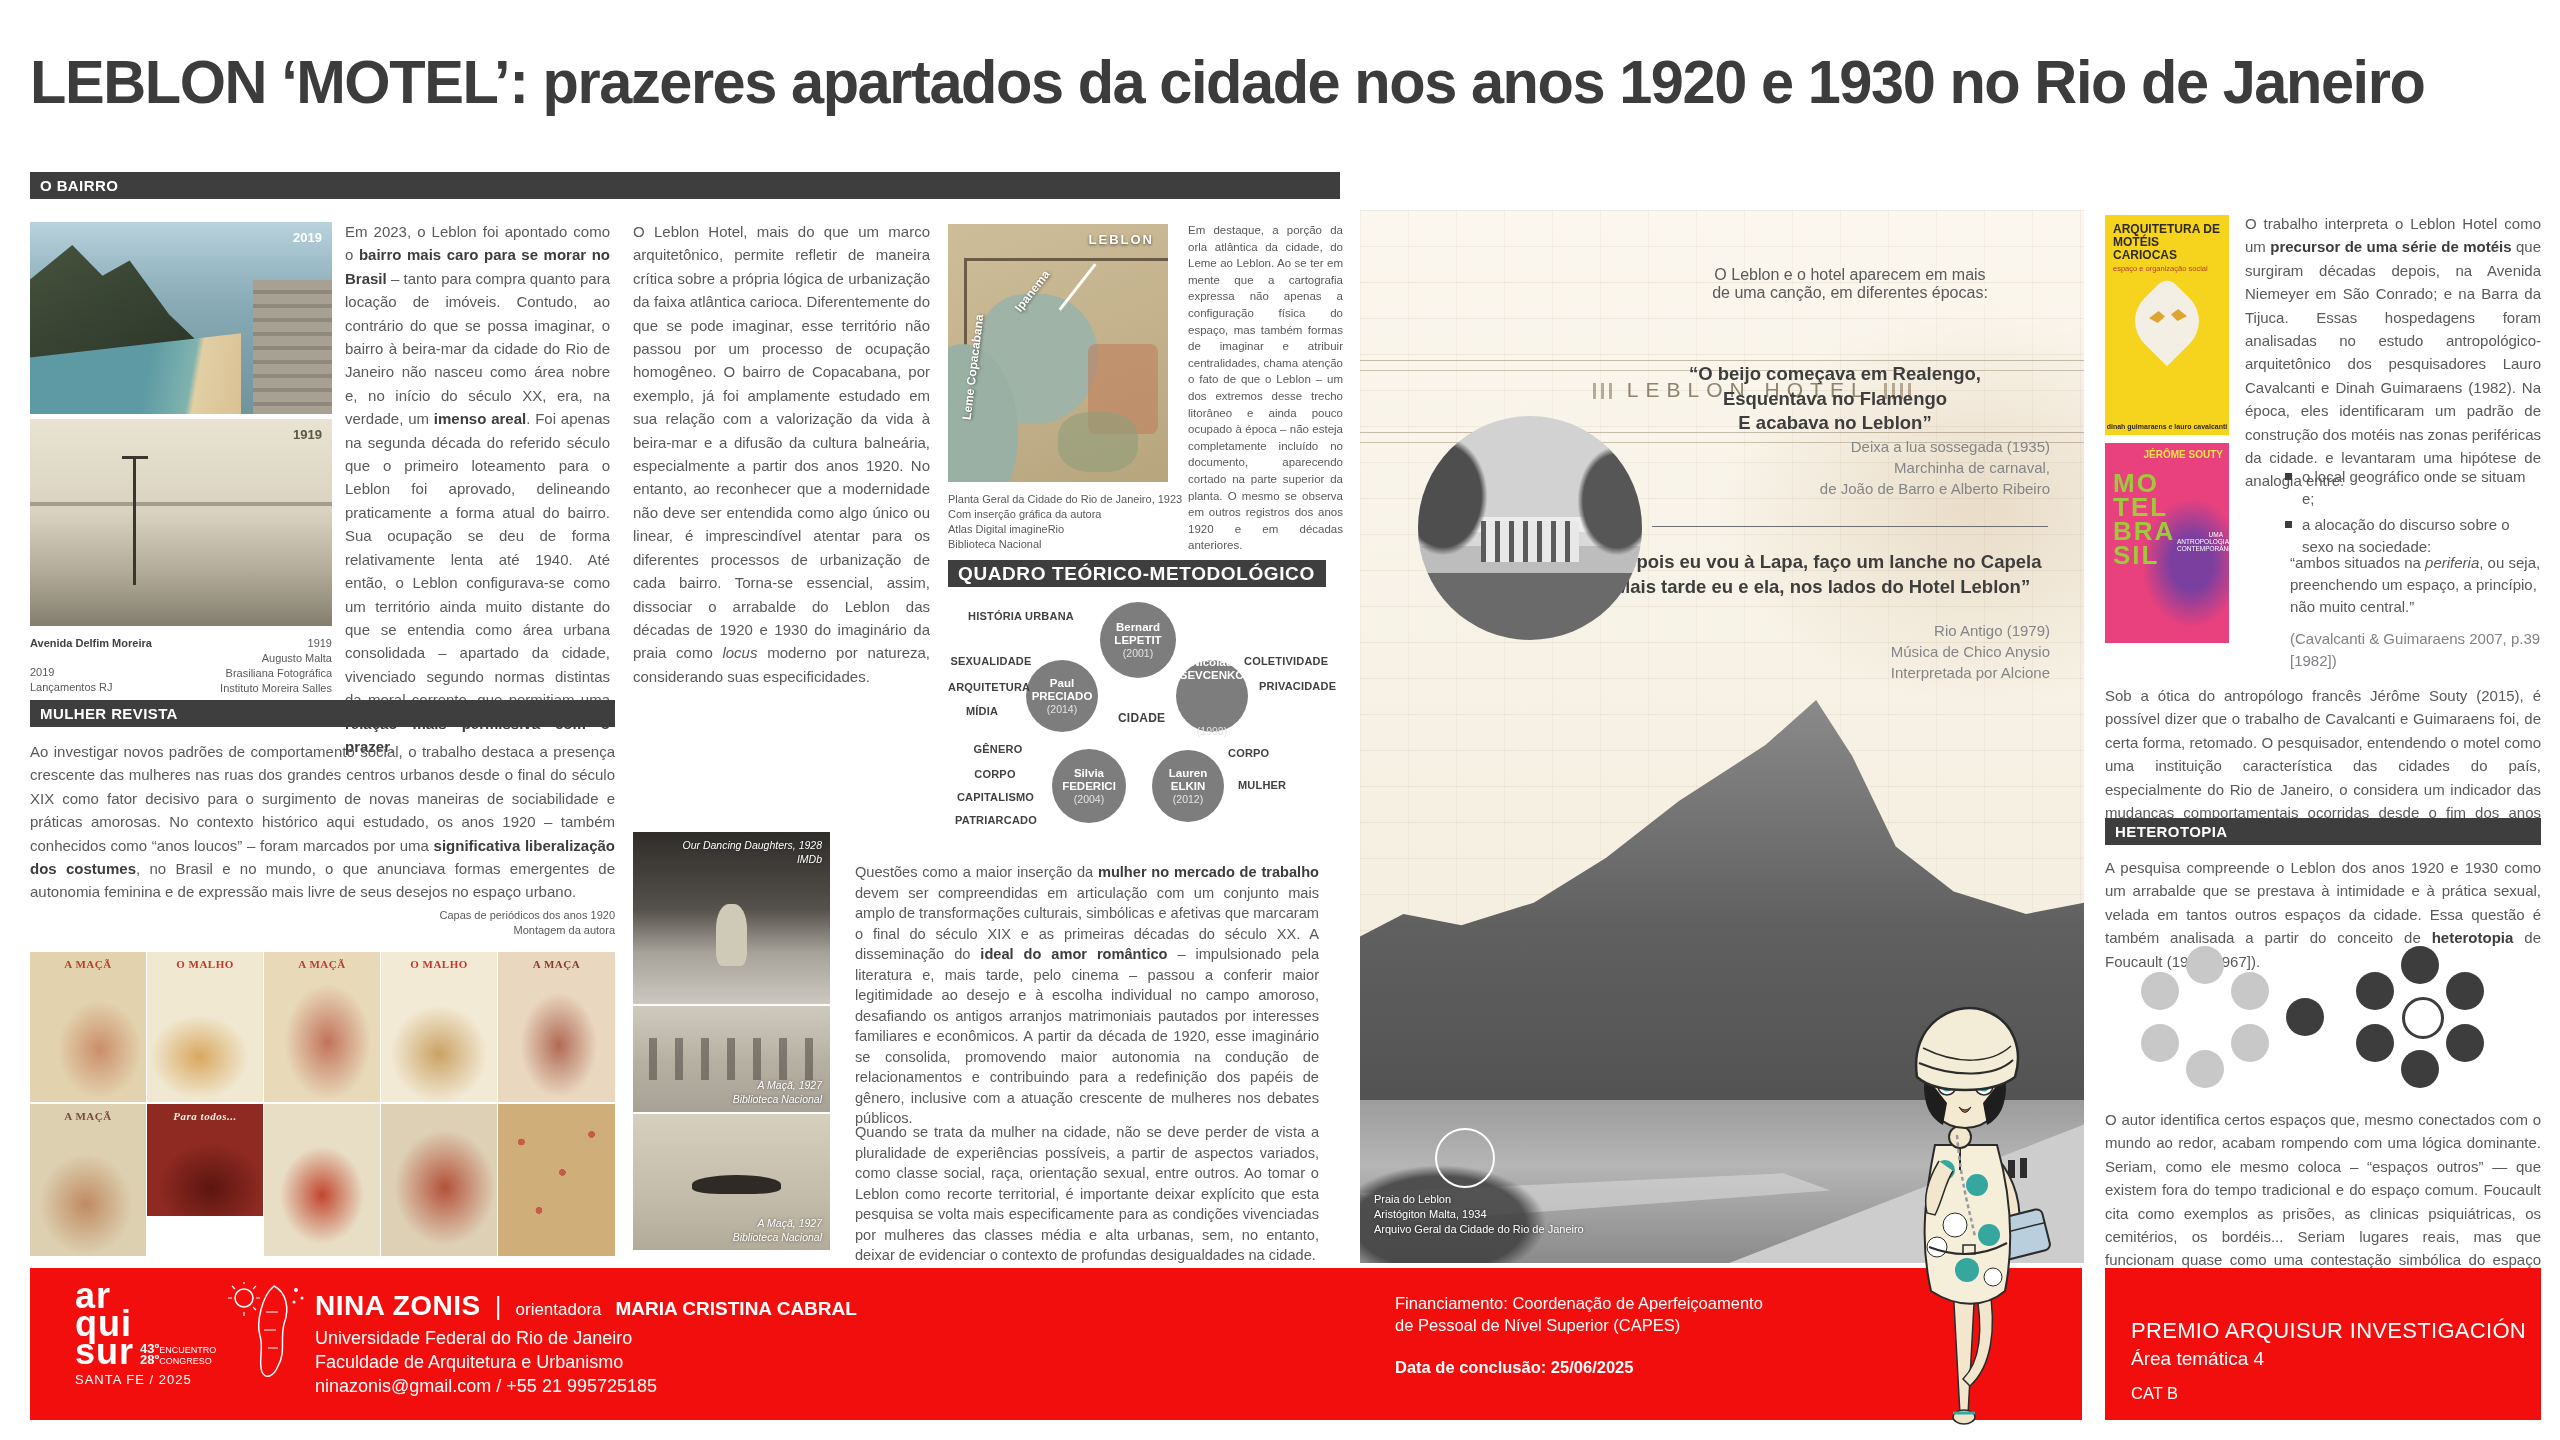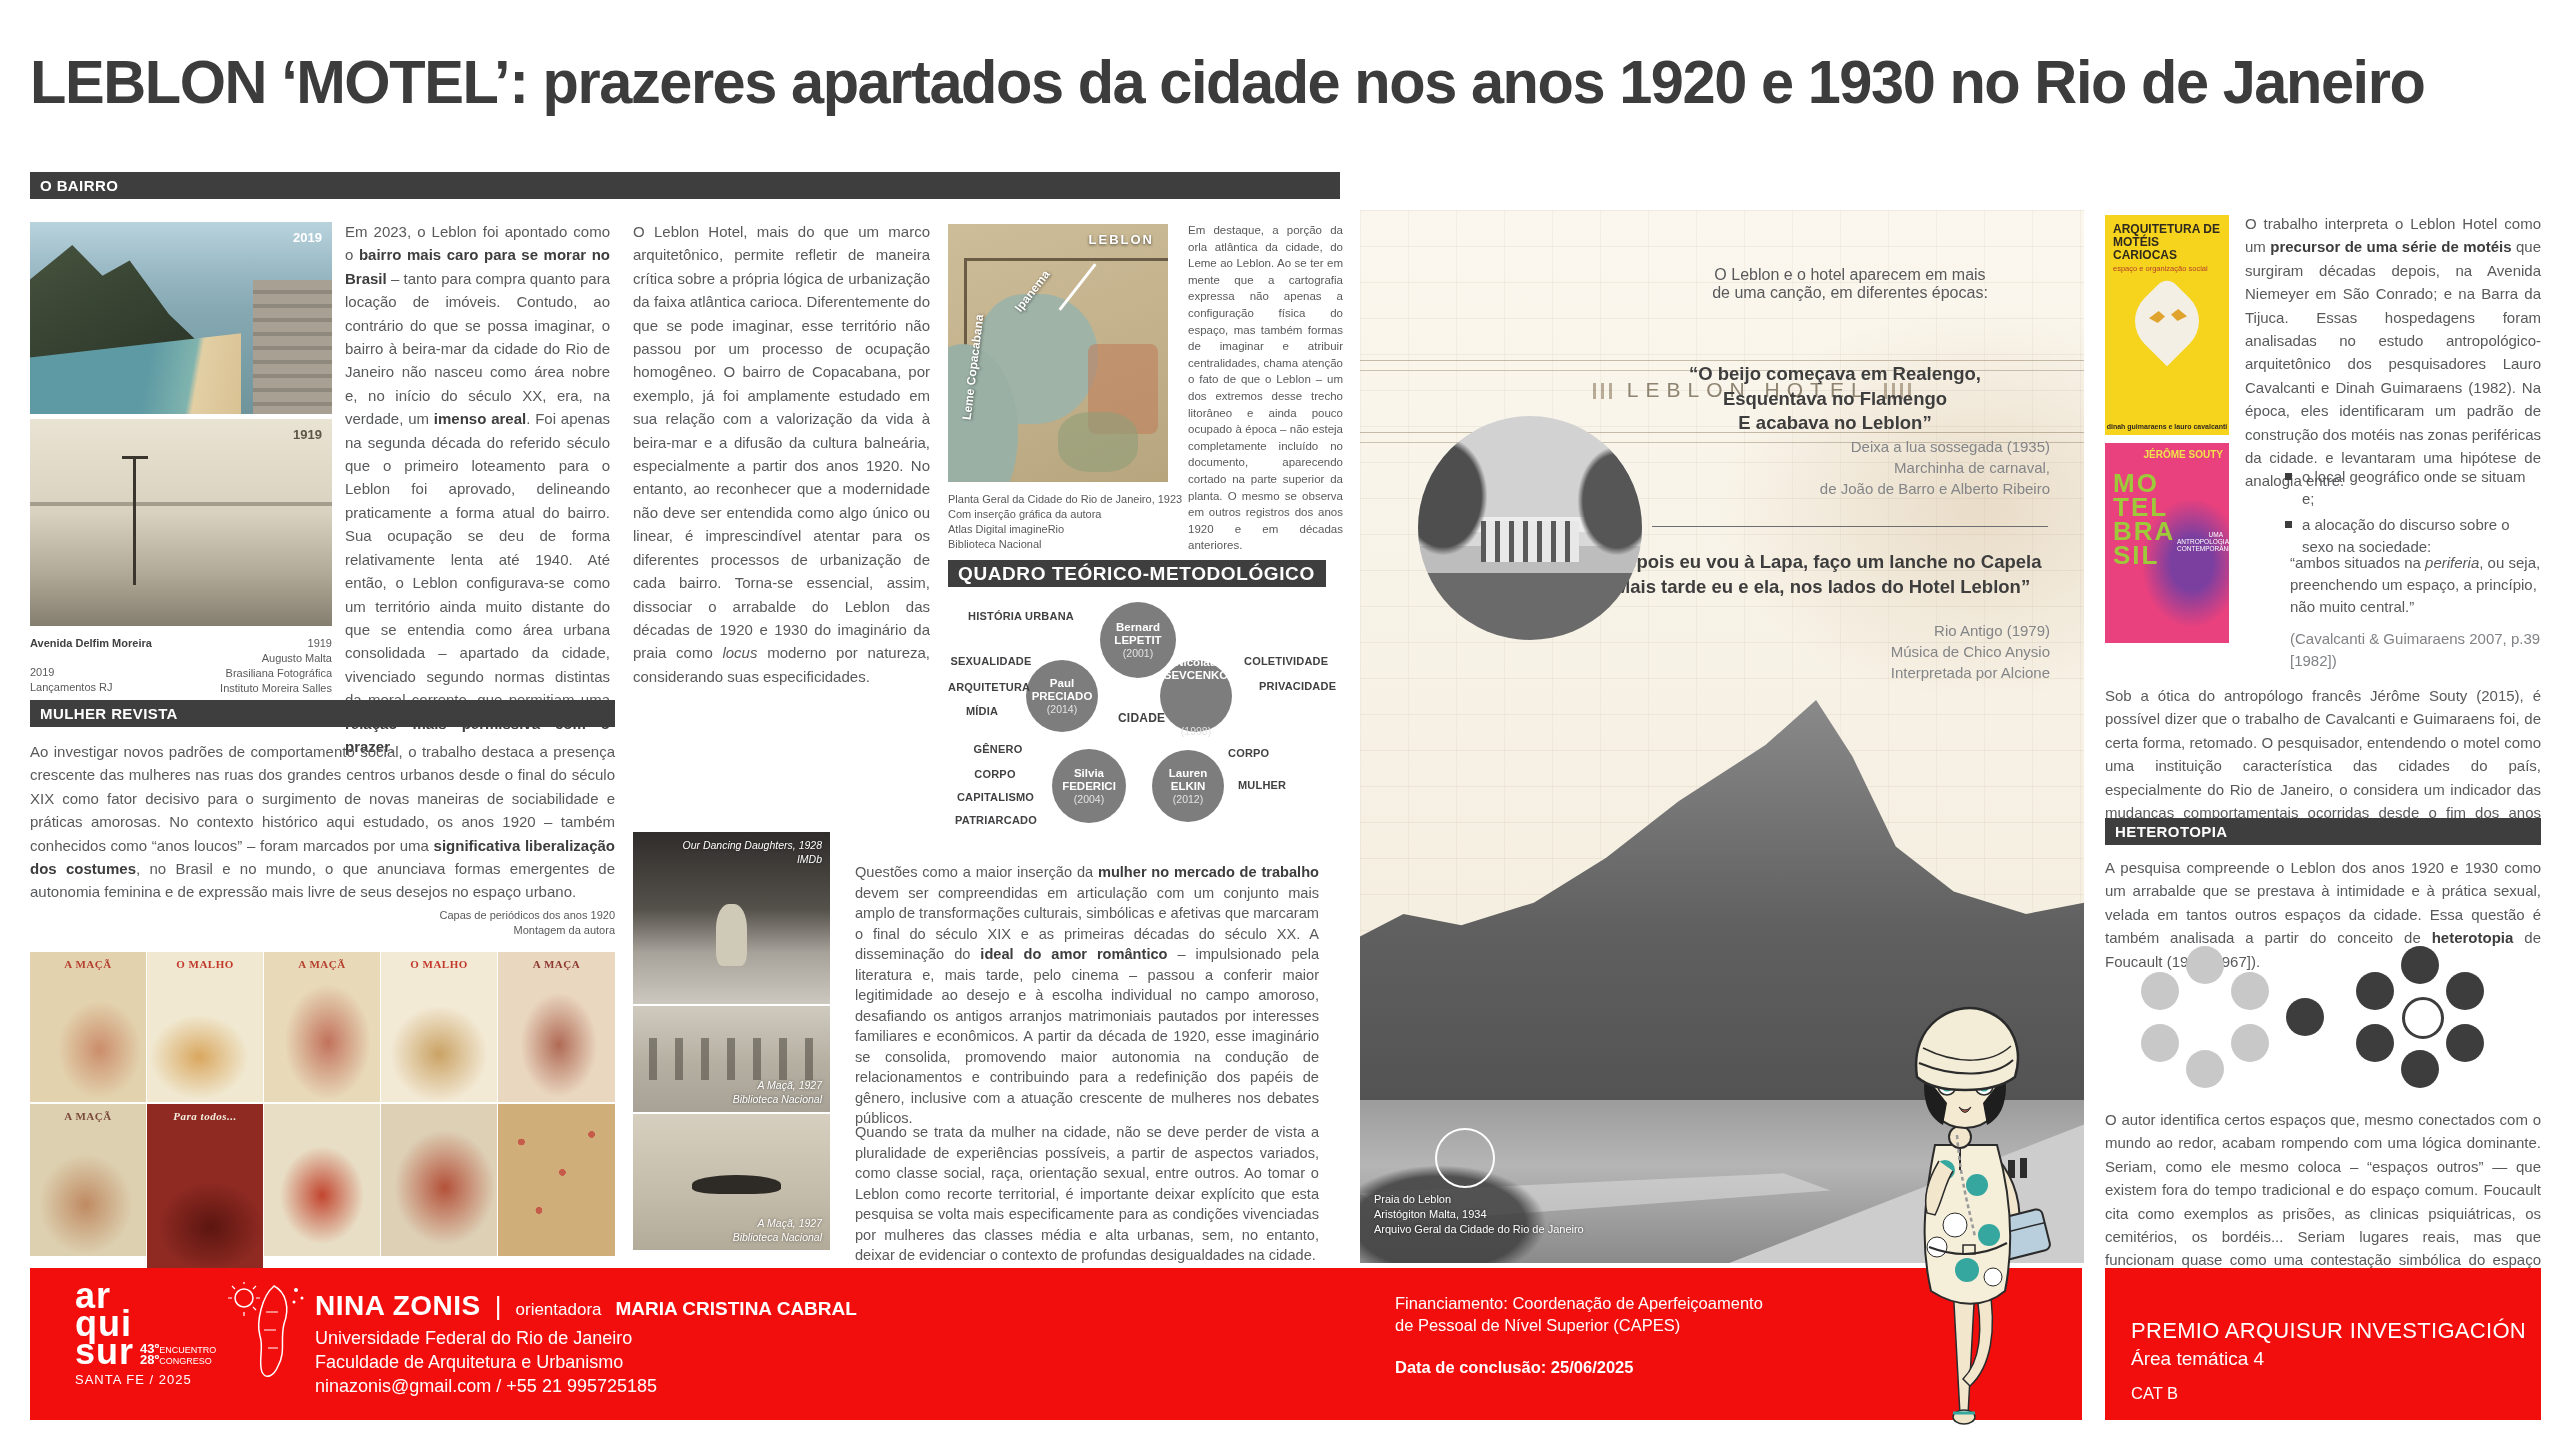--- a/index.html
+++ b/index.html
@@ -121,21 +121,21 @@
     <div class="circle" style="left:152px;top:4px;width:76px;height:76px;">
       <span class="cname">Bernard
 LEPETIT</span>
         <span class="cyear">(2001)</span>
     </div>
     <div class="circle" style="left:78px;top:62px;width:72px;height:72px;">
       <span class="cname">Paul
 PRECIADO</span>
         <span class="cyear">(2014)</span>
     </div>
-    <div class="circle" style="left:212px;top:62px;width:72px;height:72px;gap:43px;">
+    <div class="circle" style="left:228px;top:62px;width:72px;height:72px;gap:43px;">
       <span class="cname">Nicolau
 SEVCENKO</span>
         <span class="cyear">(1998)</span>
     </div>
     <div class="circle" style="left:104px;top:151px;width:74px;height:74px;">
       <span class="cname">Silvia
 FEDERICI</span>
         <span class="cyear">(2004)</span>
     </div>
     <div class="circle" style="left:204px;top:152px;width:72px;height:72px;">
@@ -175,21 +175,21 @@
       </div>
     <div class="cover" style="left:351px;top:0;width:116px;height:150px;background:radial-gradient(70px 70px at 50% 68%,#caa264,transparent 70%),#f3ead6;">
         <span style="color:#c0392b;">O MALHO</span>
       </div>
     <div class="cover" style="left:468px;top:0;width:117px;height:150px;background:radial-gradient(55px 75px at 52% 62%,#b06a55,transparent 70%),#ead7c0;">
         <span style="color:#8e3b2f;">A MAÇA</span>
       </div>
     <div class="cover" style="left:0;top:152px;width:116px;height:152px;background:radial-gradient(65px 70px at 48% 66%,#bf8a62,transparent 72%),#ddd0b0;">
         <span style="color:#7a4a3a;">A MAÇÃ</span>
       </div>
-    <div class="cover" style="left:117px;top:152px;width:116px;height:164px;background:radial-gradient(70px 60px at 55% 75%,#5c1510,transparent 75%),#8e2a22;">
+    <div class="cover" style="left:117px;top:152px;width:116px;height:112px;background:radial-gradient(70px 60px at 55% 75%,#5c1510,transparent 75%),#8e2a22;">
         <span style="color:#f5efdf;font-style:italic;">Para todos...</span>
       </div>
     <div class="cover" style="left:234px;top:152px;width:116px;height:152px;background:radial-gradient(60px 70px at 50% 60%,#c2452f,transparent 70%),#e8dec5;">
         <span></span>
       </div>
     <div class="cover" style="left:351px;top:152px;width:116px;height:152px;background:radial-gradient(70px 80px at 55% 55%,#b4513a,transparent 72%),#ddd0b5;">
         <span></span>
       </div>
     <div class="cover" style="left:468px;top:152px;width:117px;height:152px;background:radial-gradient(8px 8px at 20% 25%,#c75b4a 40%,transparent 45%),radial-gradient(8px 8px at 55% 45%,#c75b4a 40%,transparent 45%),radial-gradient(8px 8px at 80% 20%,#c75b4a 40%,transparent 45%),radial-gradient(8px 8px at 35% 70%,#c75b4a 40%,transparent 45%),#cfae7a;">
         <span></span>

